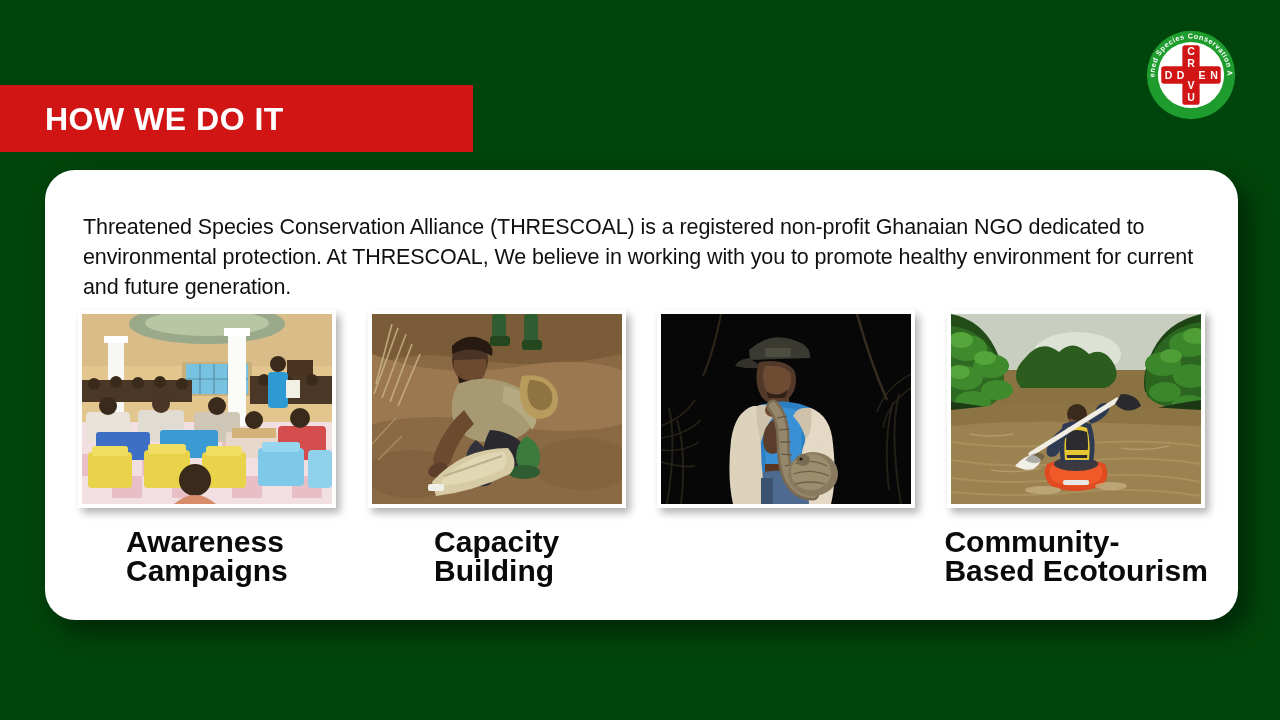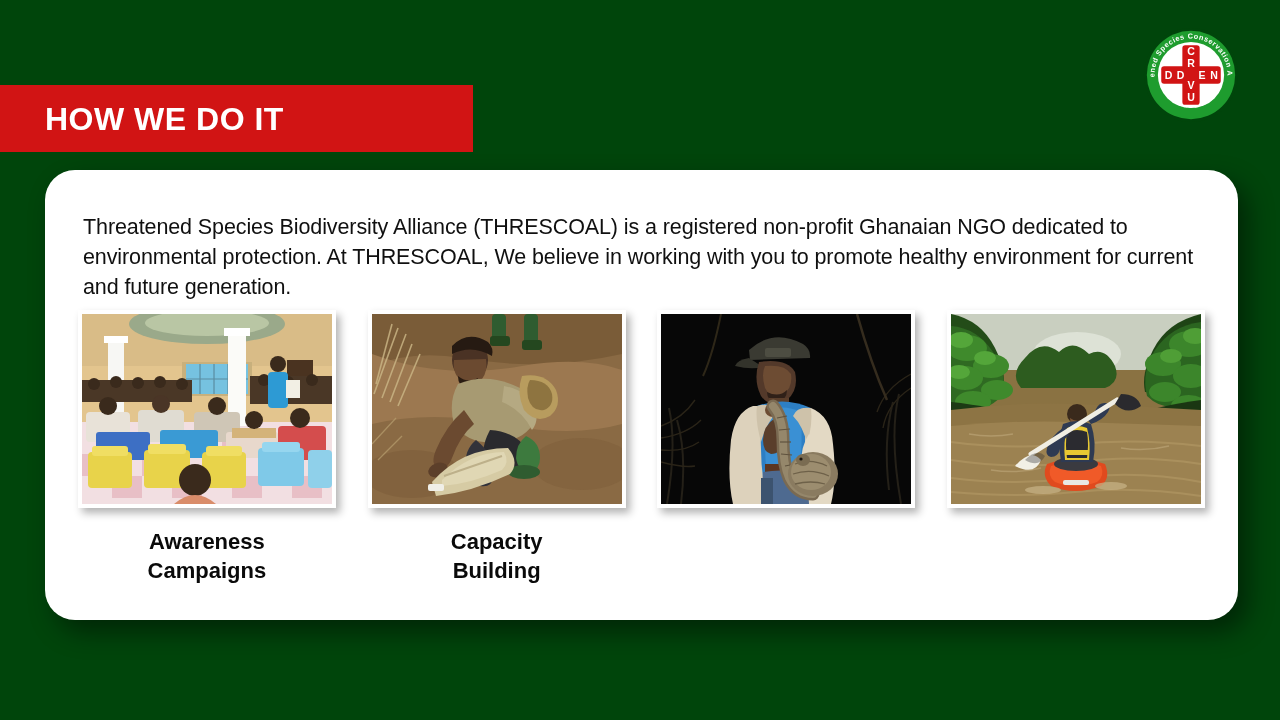--- a/index.html
+++ b/index.html
@@ -106,22 +106,21 @@
     width: 100%;
     height: 100%;
     position: relative;
     overflow: hidden;
     background: #888;
   }
   .photo svg { display:block; width:100%; height:100%; }
 
   .caption {
     margin-top: 19px;
-    text-align: center;
-    font-size: 22px;
+    font-size: 30px;
     font-weight: bold;
     line-height: 29px;
     color: #0a0a0a;
     white-space: pre-line;
   }
 </style>
 </head>
 <body>
 
 <div id="slide">
@@ -158,21 +157,21 @@
         <text x="26.5" y="54.5" font-size="11">D</text>
         <text x="39" y="54.5" font-size="11">D</text>
         <text x="61.5" y="54.5" font-size="11">E</text>
         <text x="74" y="54.5" font-size="11">N</text>
       </g>
     </svg>
   </div>
 
   <div id="content-card">
 
-    <p id="intro-paragraph">Threatened Species Biodiversity Alliance (THRESCOAL) is a registered non-profit Ghanaian NGO dedicated to environmental protection. At THRESCOAL, We believe in working with you to promote healthy environment for current and future generation.</p>
+    <p id="intro-paragraph">Threatened Species Conservation Alliance (THRESCOAL) is a registered non-profit Ghanaian NGO dedicated to environmental protection. At THRESCOAL, We believe in working with you to promote healthy environment for current and future generation.</p>
 
     <div id="cards-row">
 
       <div class="feature-card">
         <div class="photo-frame">
           <div class="photo">
             <svg viewBox="0 0 250 190" preserveAspectRatio="none" xmlns="http://www.w3.org/2000/svg">
               <rect x="0" y="0" width="250" height="190" fill="#e3c58e"></rect>
               <rect x="0" y="0" width="250" height="52" fill="#d9bc87"></rect>
               <ellipse cx="125" cy="10" rx="78" ry="20" fill="#9aa98a"></ellipse>
@@ -494,17 +493,19 @@
                 <path d="M74 146 q12 -12 20 -4 q-6 12 -20 4 z" fill="#2a2a2e" opacity="0.35"></path>
               </g>
 
               <g fill="#c9b488" opacity="0.7">
                 <ellipse cx="92" cy="176" rx="18" ry="4"></ellipse>
                 <ellipse cx="160" cy="172" rx="16" ry="4"></ellipse>
               </g>
             </svg>
           </div>
         </div>
+        <div class="caption">Community-
+Based Ecotourism</div>
       </div>
 
     </div>
   </div>
 </div>
 
 </body></html>

